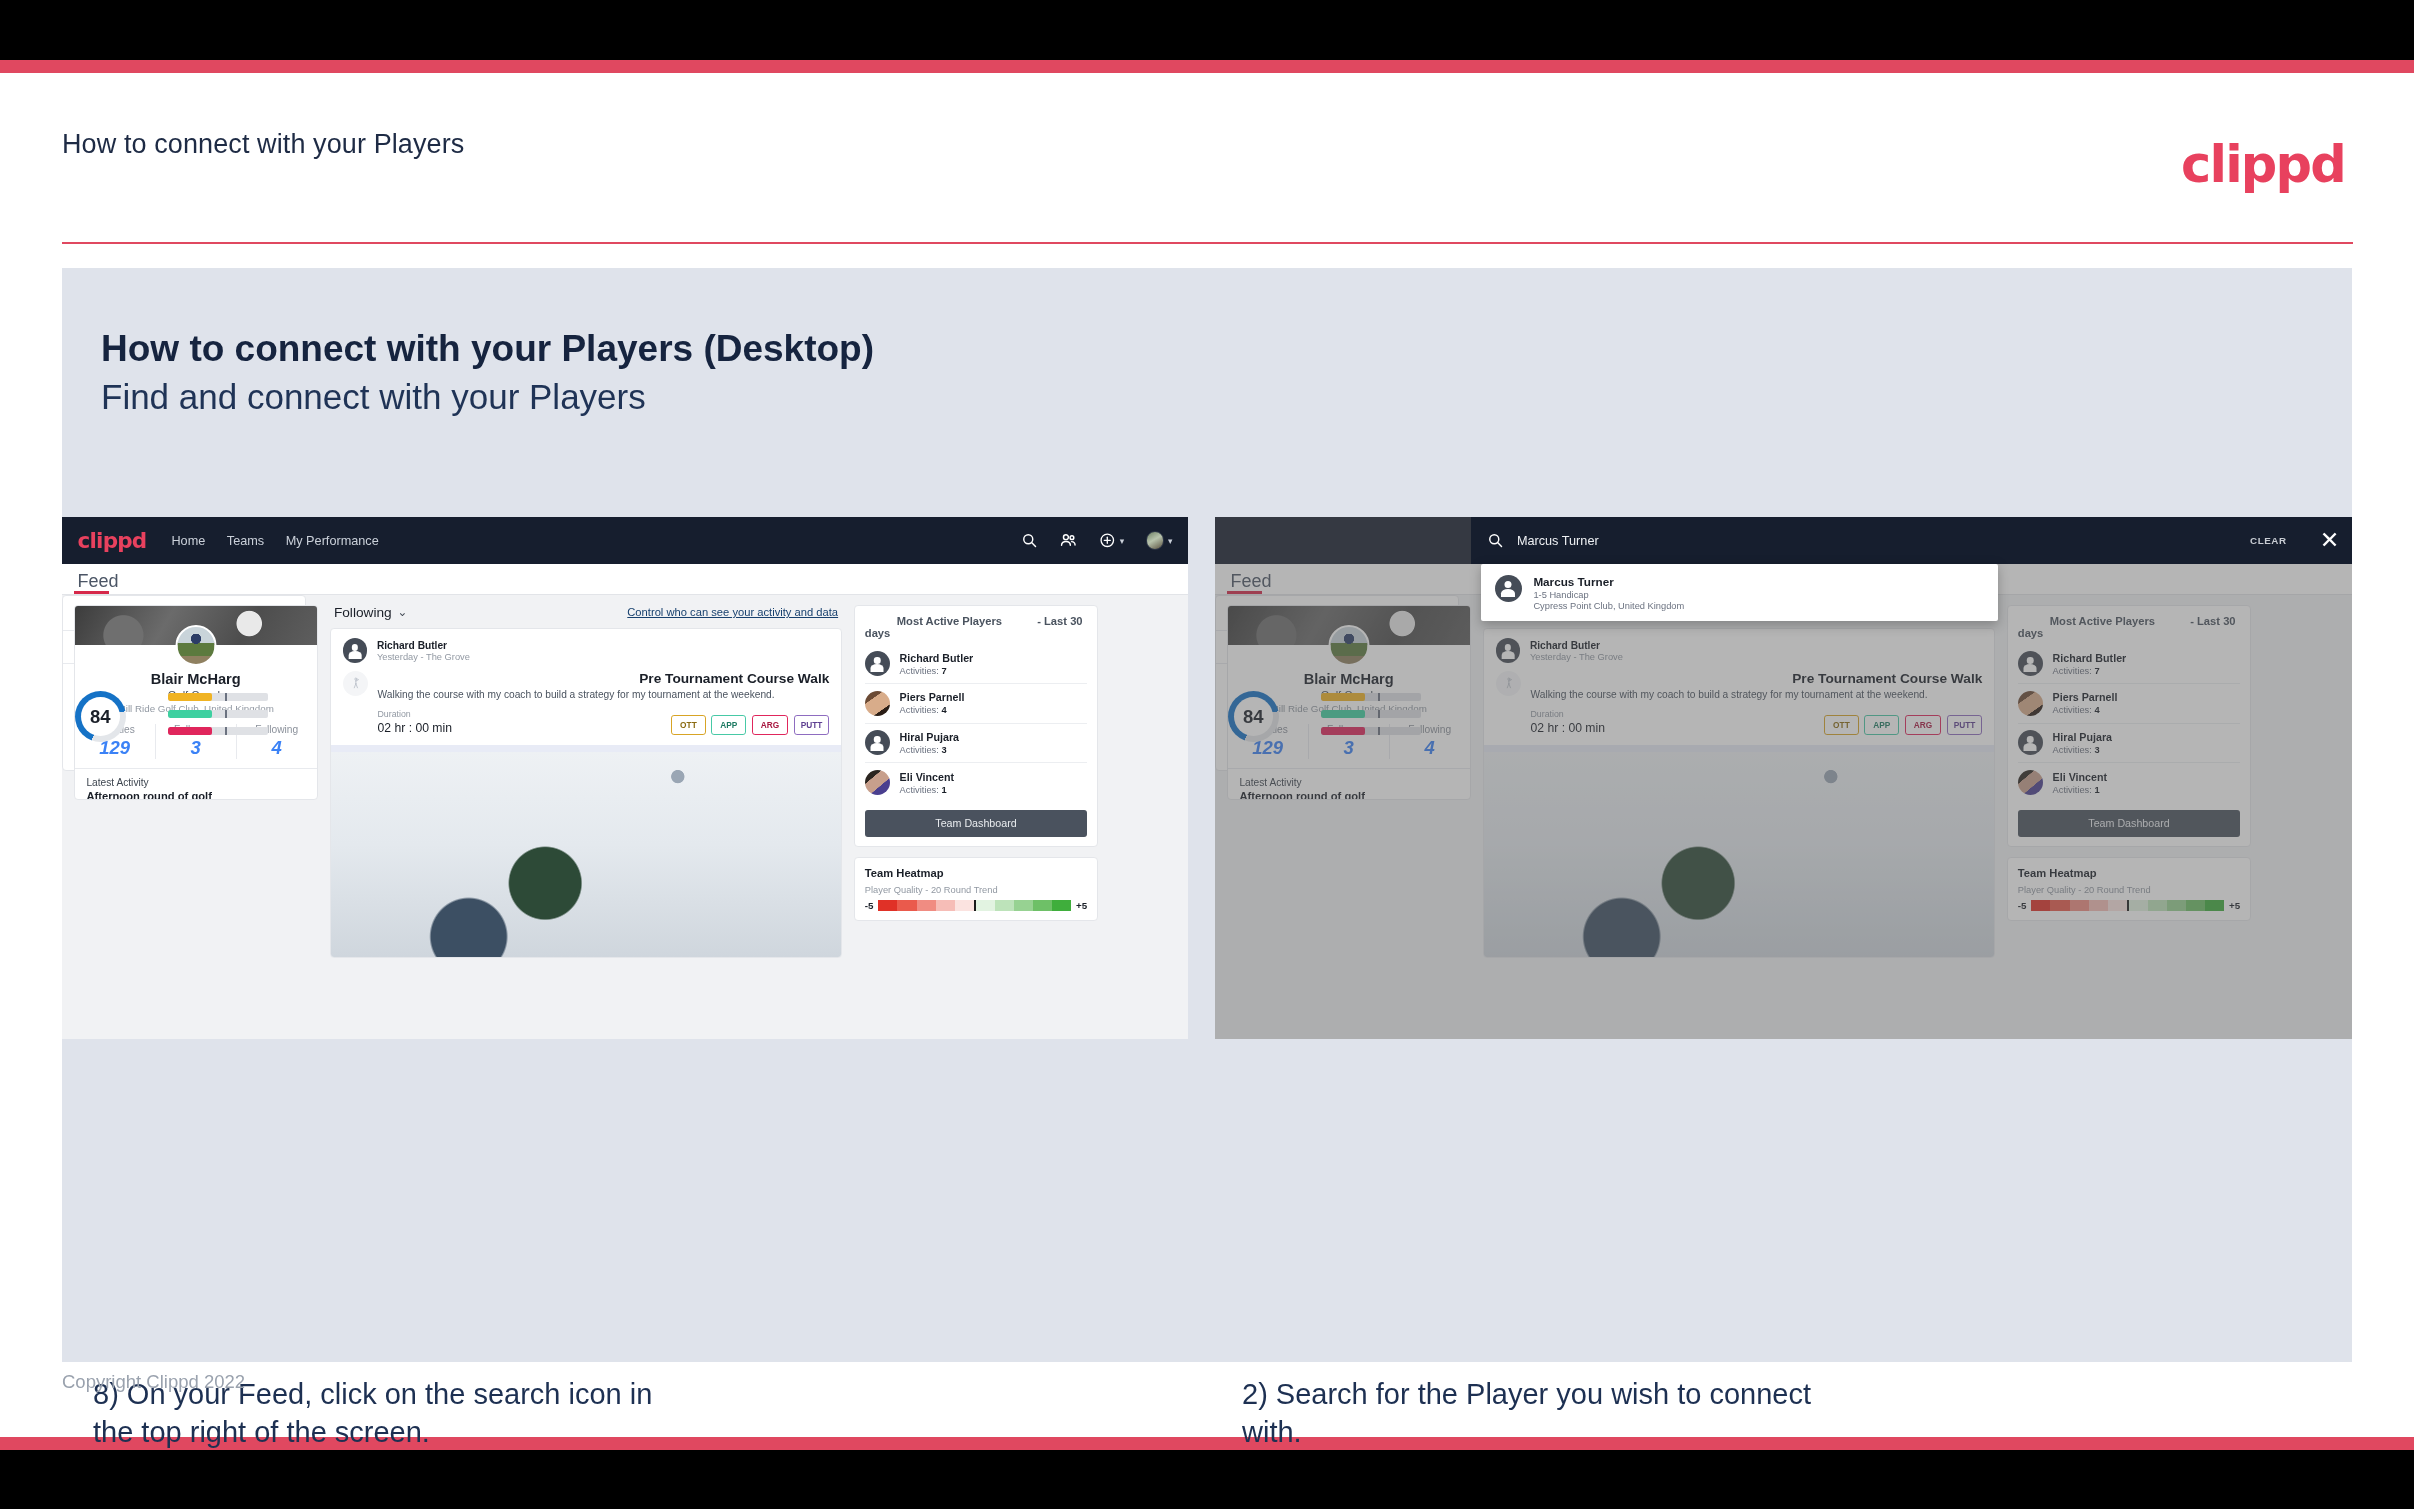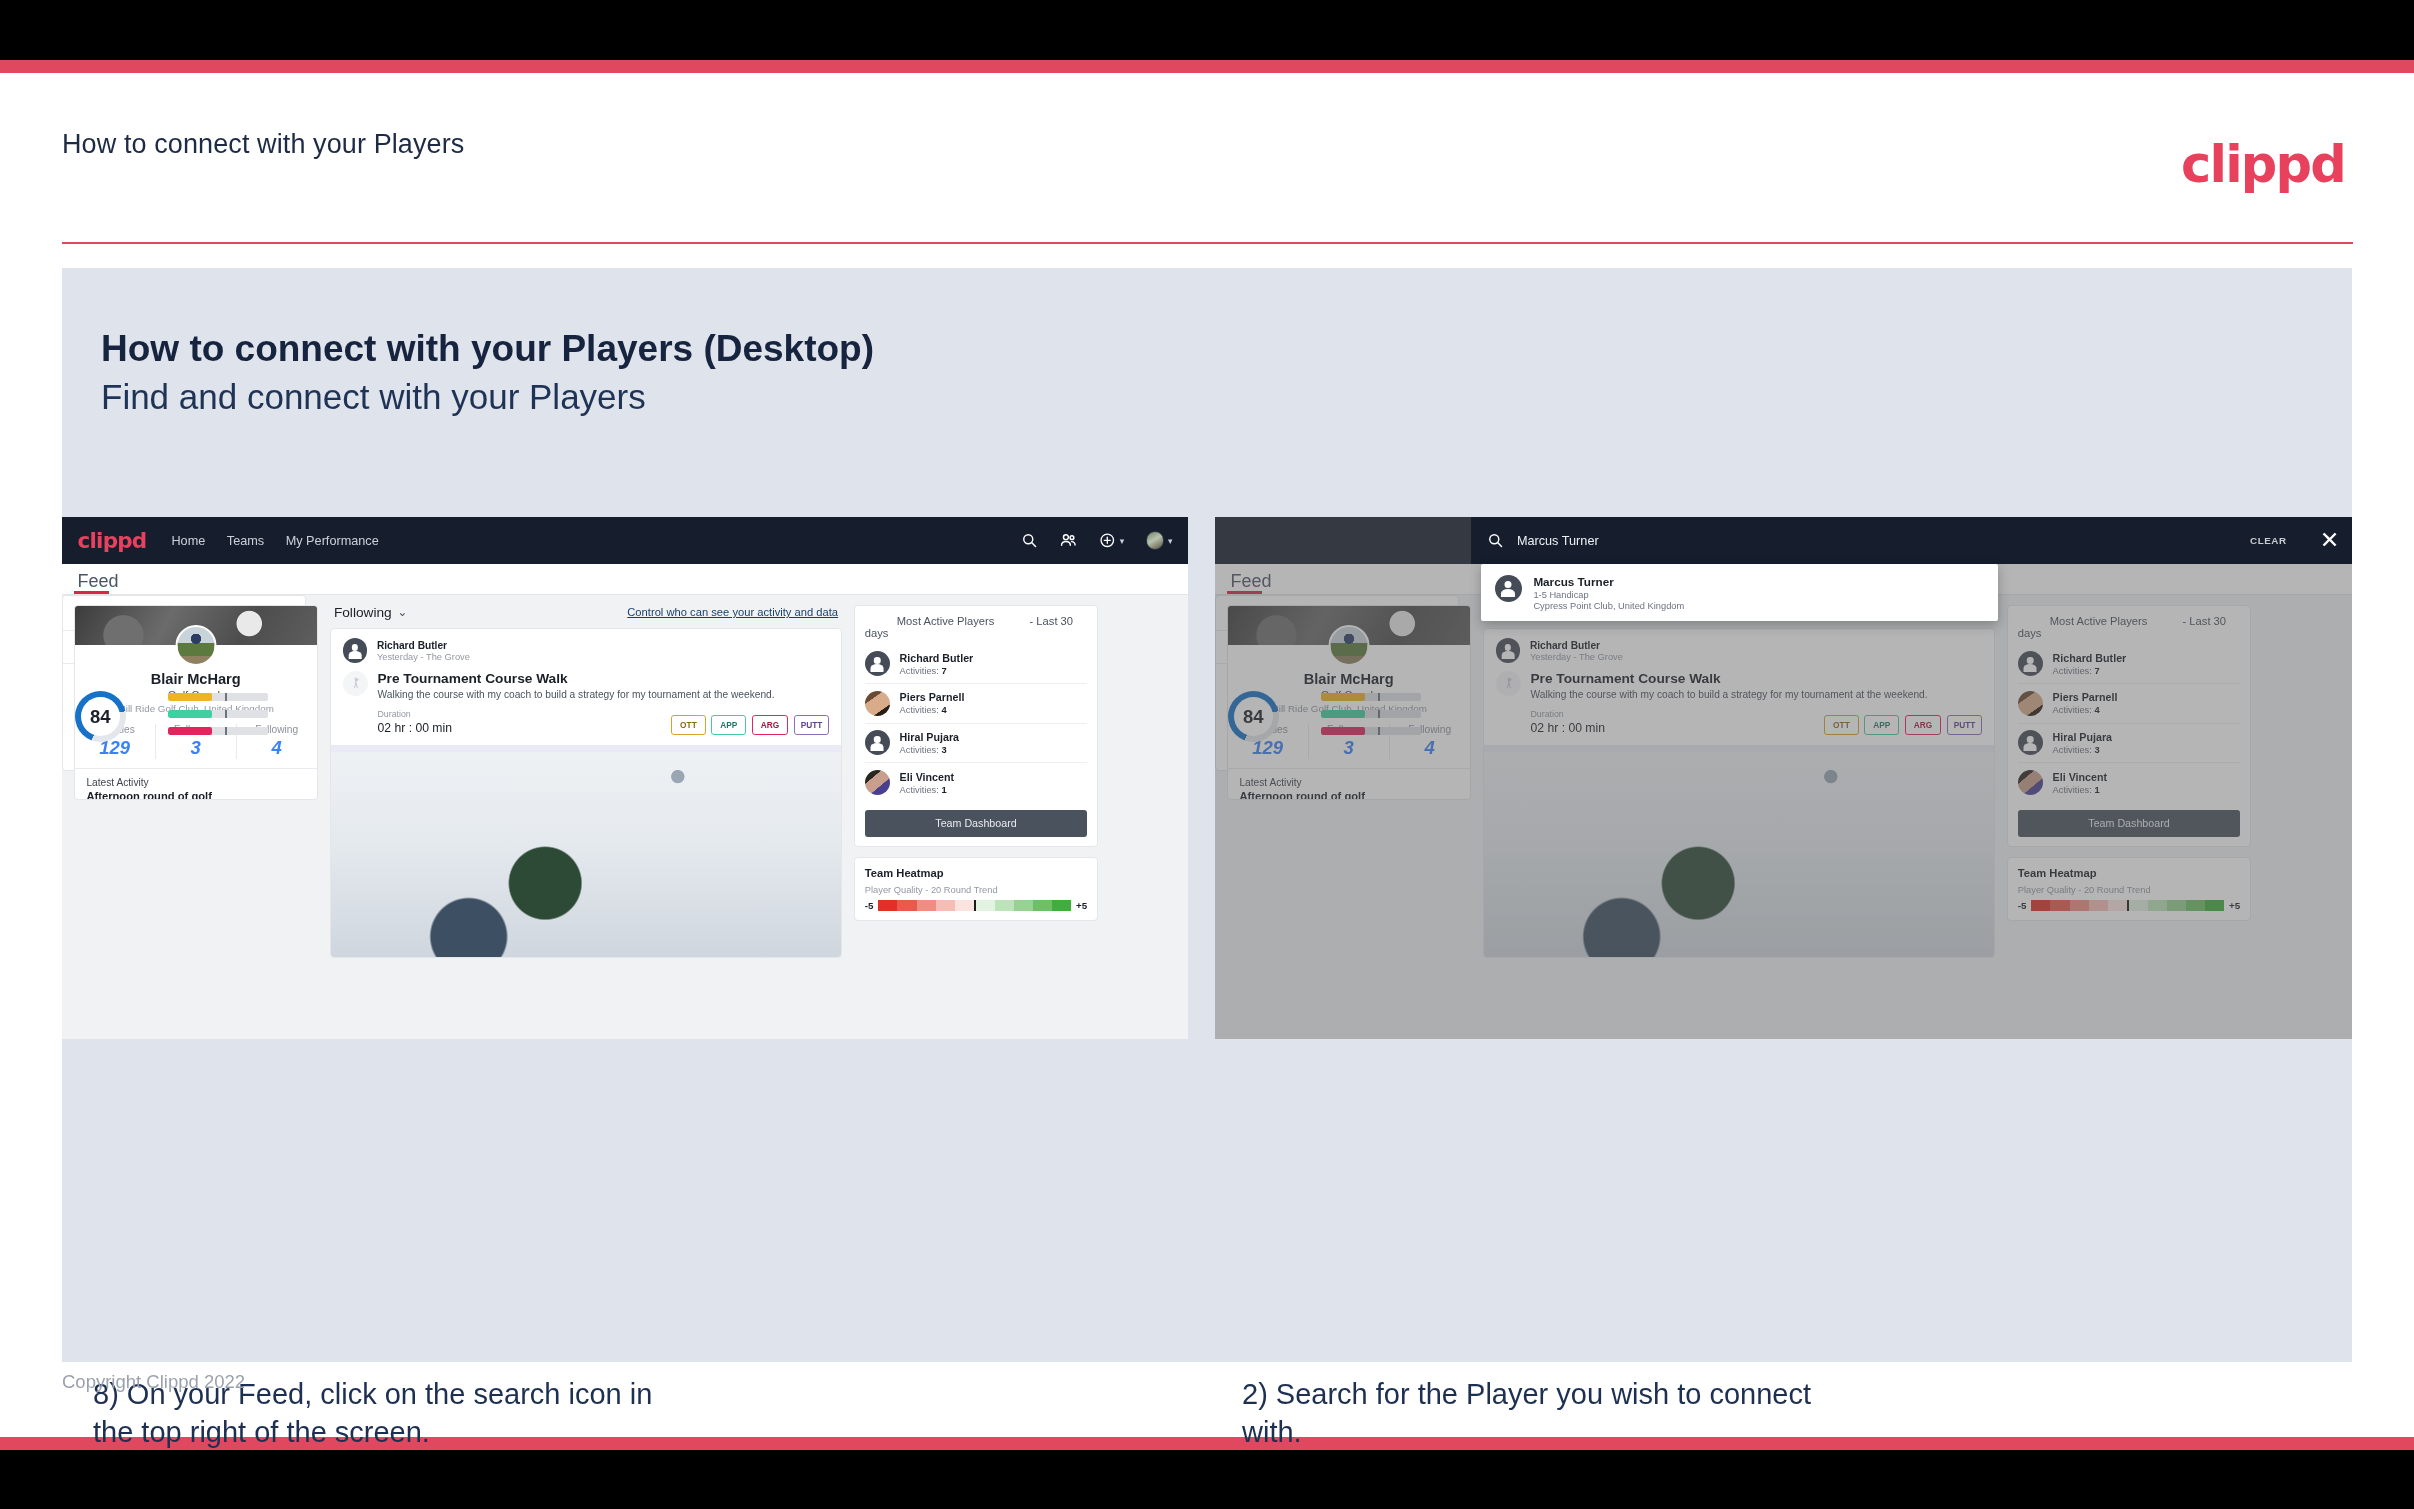--- a/index.html
+++ b/index.html
@@ -148,36 +148,36 @@
   .post-av::before {
     content:""; position:absolute; left:50%; top:24%; transform:translateX(-50%);
     width:26%; height:26%; border-radius:50%; background:#fff;
   }
   .post-av::after {
     content:""; position:absolute; left:50%; bottom:16%; transform:translateX(-50%);
     width:52%; height:32%; border-radius:50% 50% 0 0; background:#fff;
   }
   .post-user { font-weight:700; color:#1a1f28; }
   .post-meta { color:#9299a3; }
-  .post-title { font-weight:700; color:#1a1f28; }
+  .post-title { font-weight:700; color:#1a1f28;text-align:right; }
   .post-desc { color:#4a535f; }
   .post-durlbl { color:#9299a3; }
   .post-durval { color:#1a1f28; }
   .chip { border-radius:2.9px; background:#fff; font-weight:700; text-align:center; }
   .post-photo {
     background:
       radial-gradient(circle at 68% 12%, #9aa6b4 0 1.6%, transparent 1.8%),
       radial-gradient(circle at 42% 64%, #2d4a37 0 11%, transparent 11.5%),
       radial-gradient(circle at 27% 90%, #3c4f63 0 9%, transparent 9.5%),
       linear-gradient(180deg,#eef1f4 0%, #e4e9ee 45%, #cfd6dd 100%);
   }
 
   
   .rail-title { font-weight:700; color:#1a1f28; }
-  .rail-title span { font-weight:400; color:#4a535f;padding-left:32px; }
+  .rail-title span { font-weight:700; color:#4a535f;padding-left:32px; }
   .prow { display:flex; align-items:center; }
   .prow + .prow { border-top:1px solid #eceef1; }
   .prow .pav { border-radius:50%; background:#454c57; position:relative; flex:0 0 auto; }
   .prow .pav.person::before {
     content:""; position:absolute; left:50%; top:24%; transform:translateX(-50%);
     width:26%; height:26%; border-radius:50%; background:#fff;
   }
   .prow .pav.person::after {
     content:""; position:absolute; left:50%; bottom:16%; transform:translateX(-50%);
     width:52%; height:32%; border-radius:50% 50% 0 0; background:#fff;

